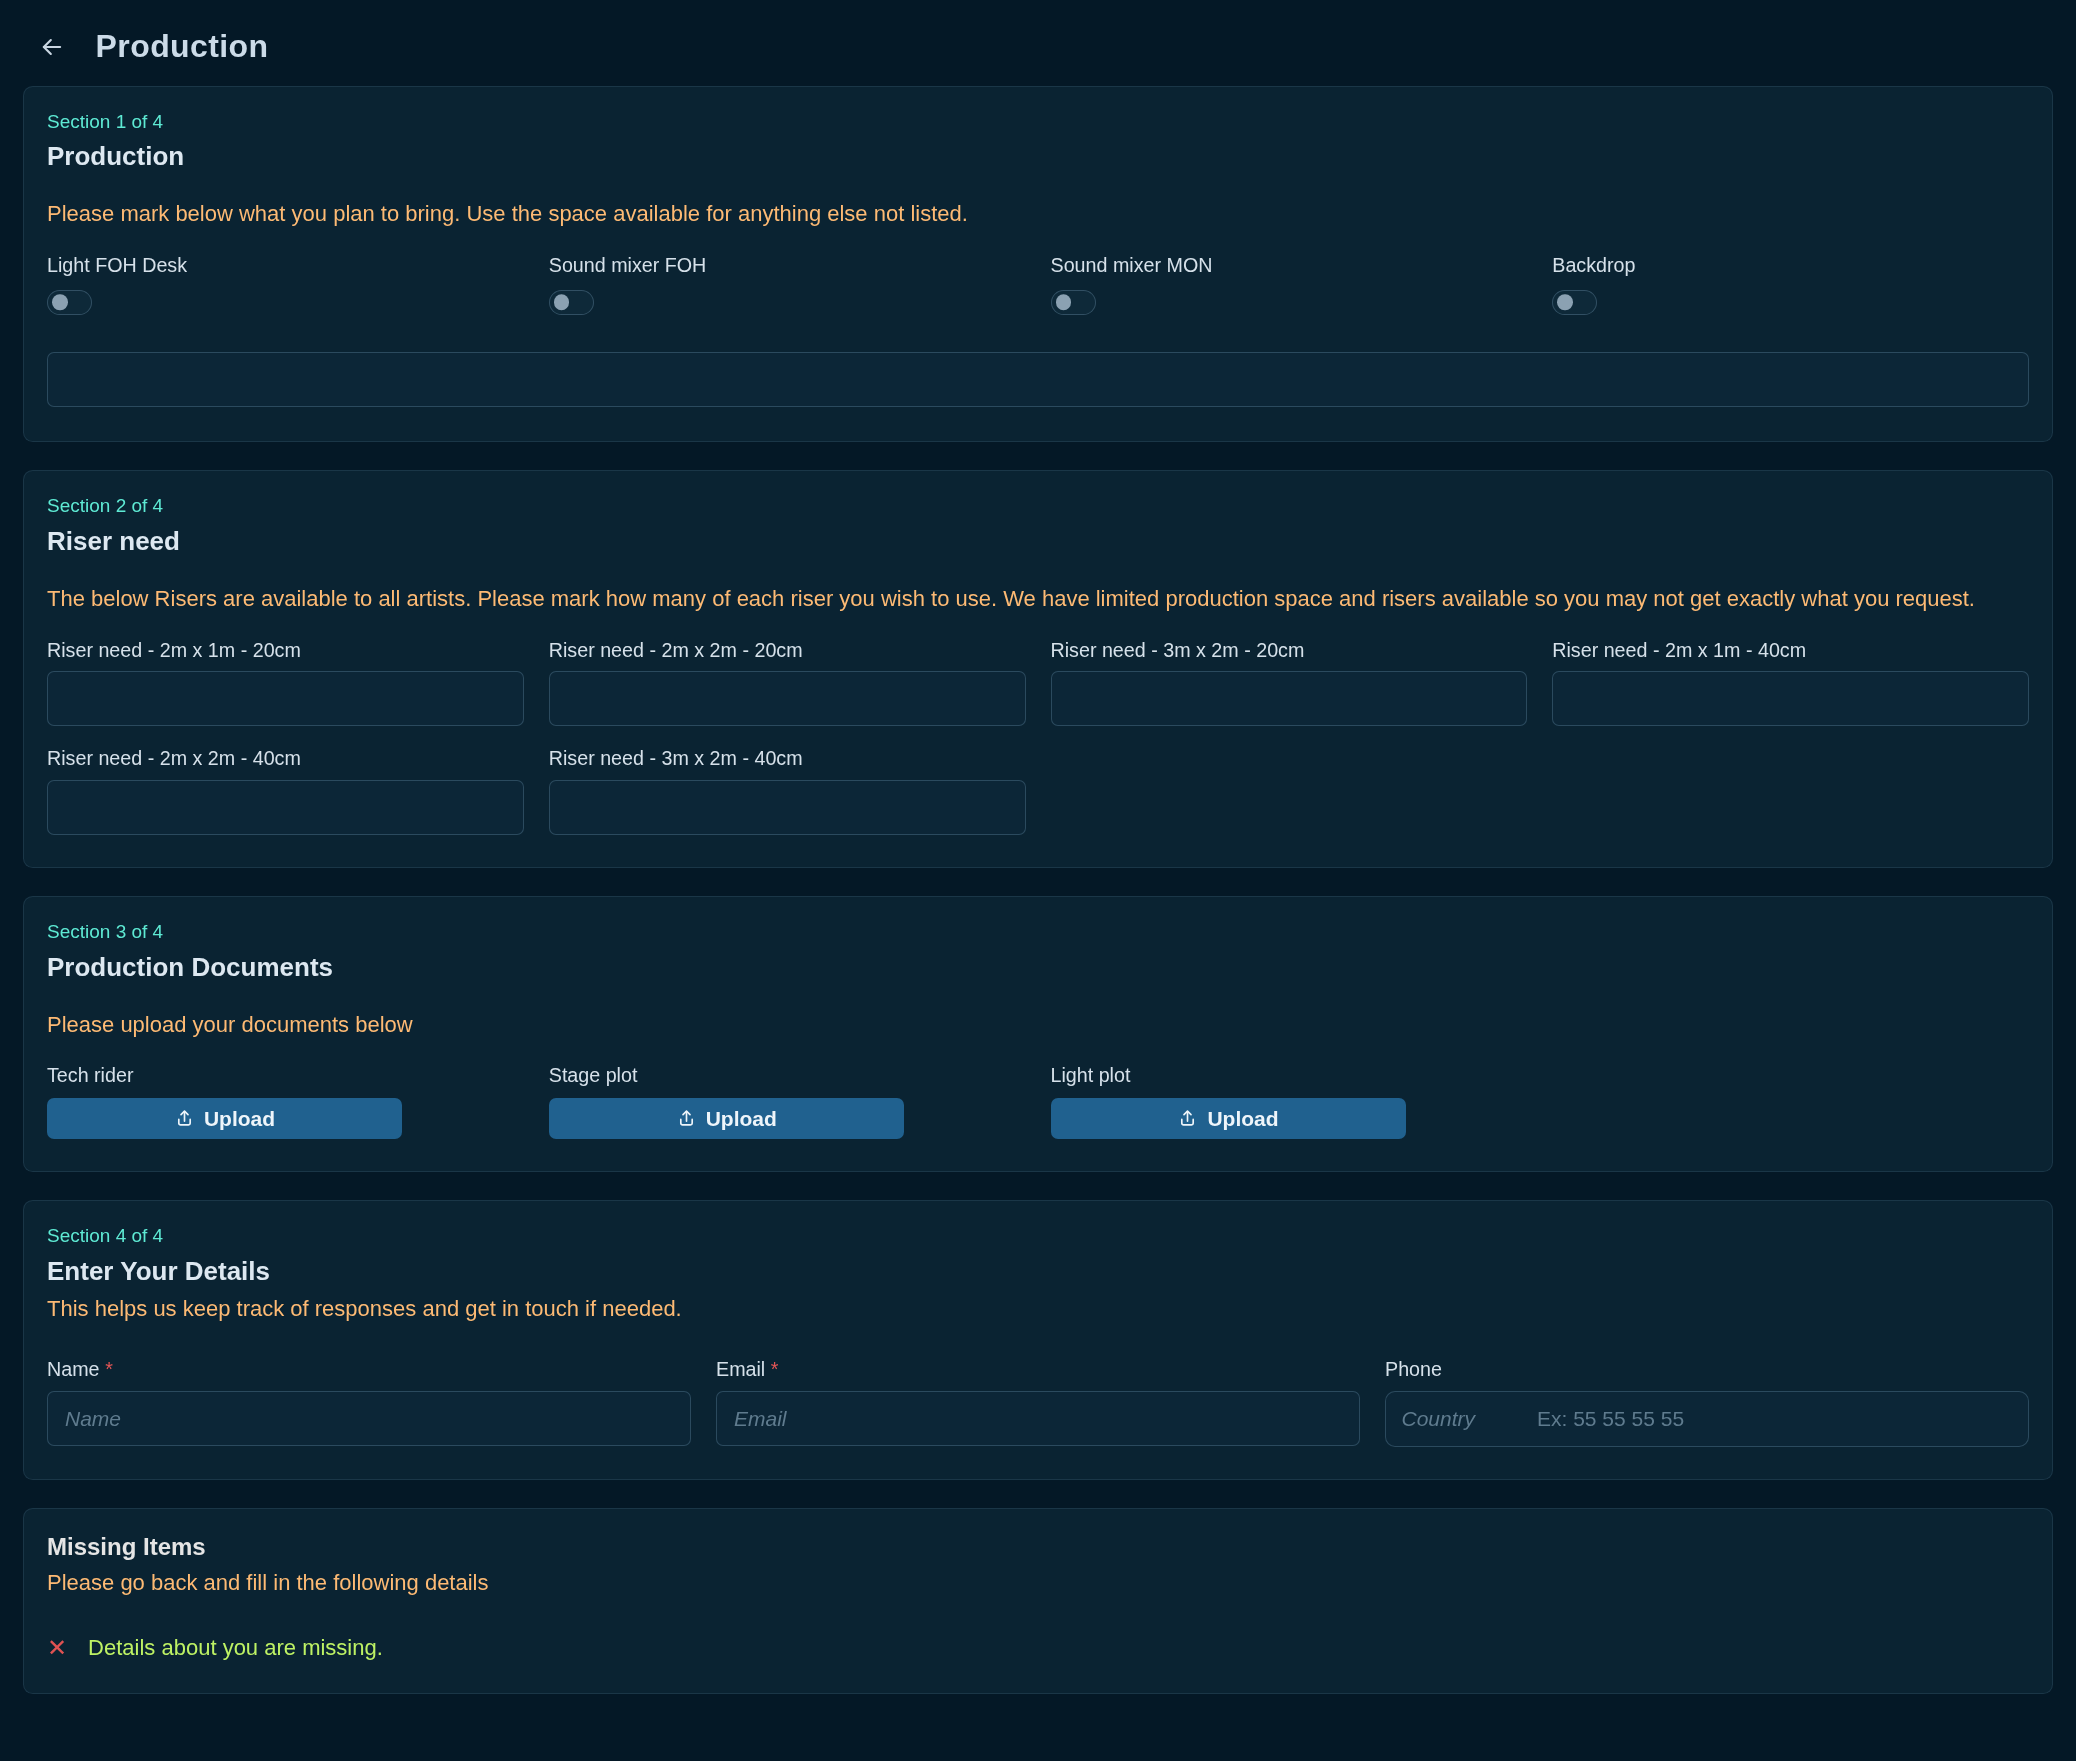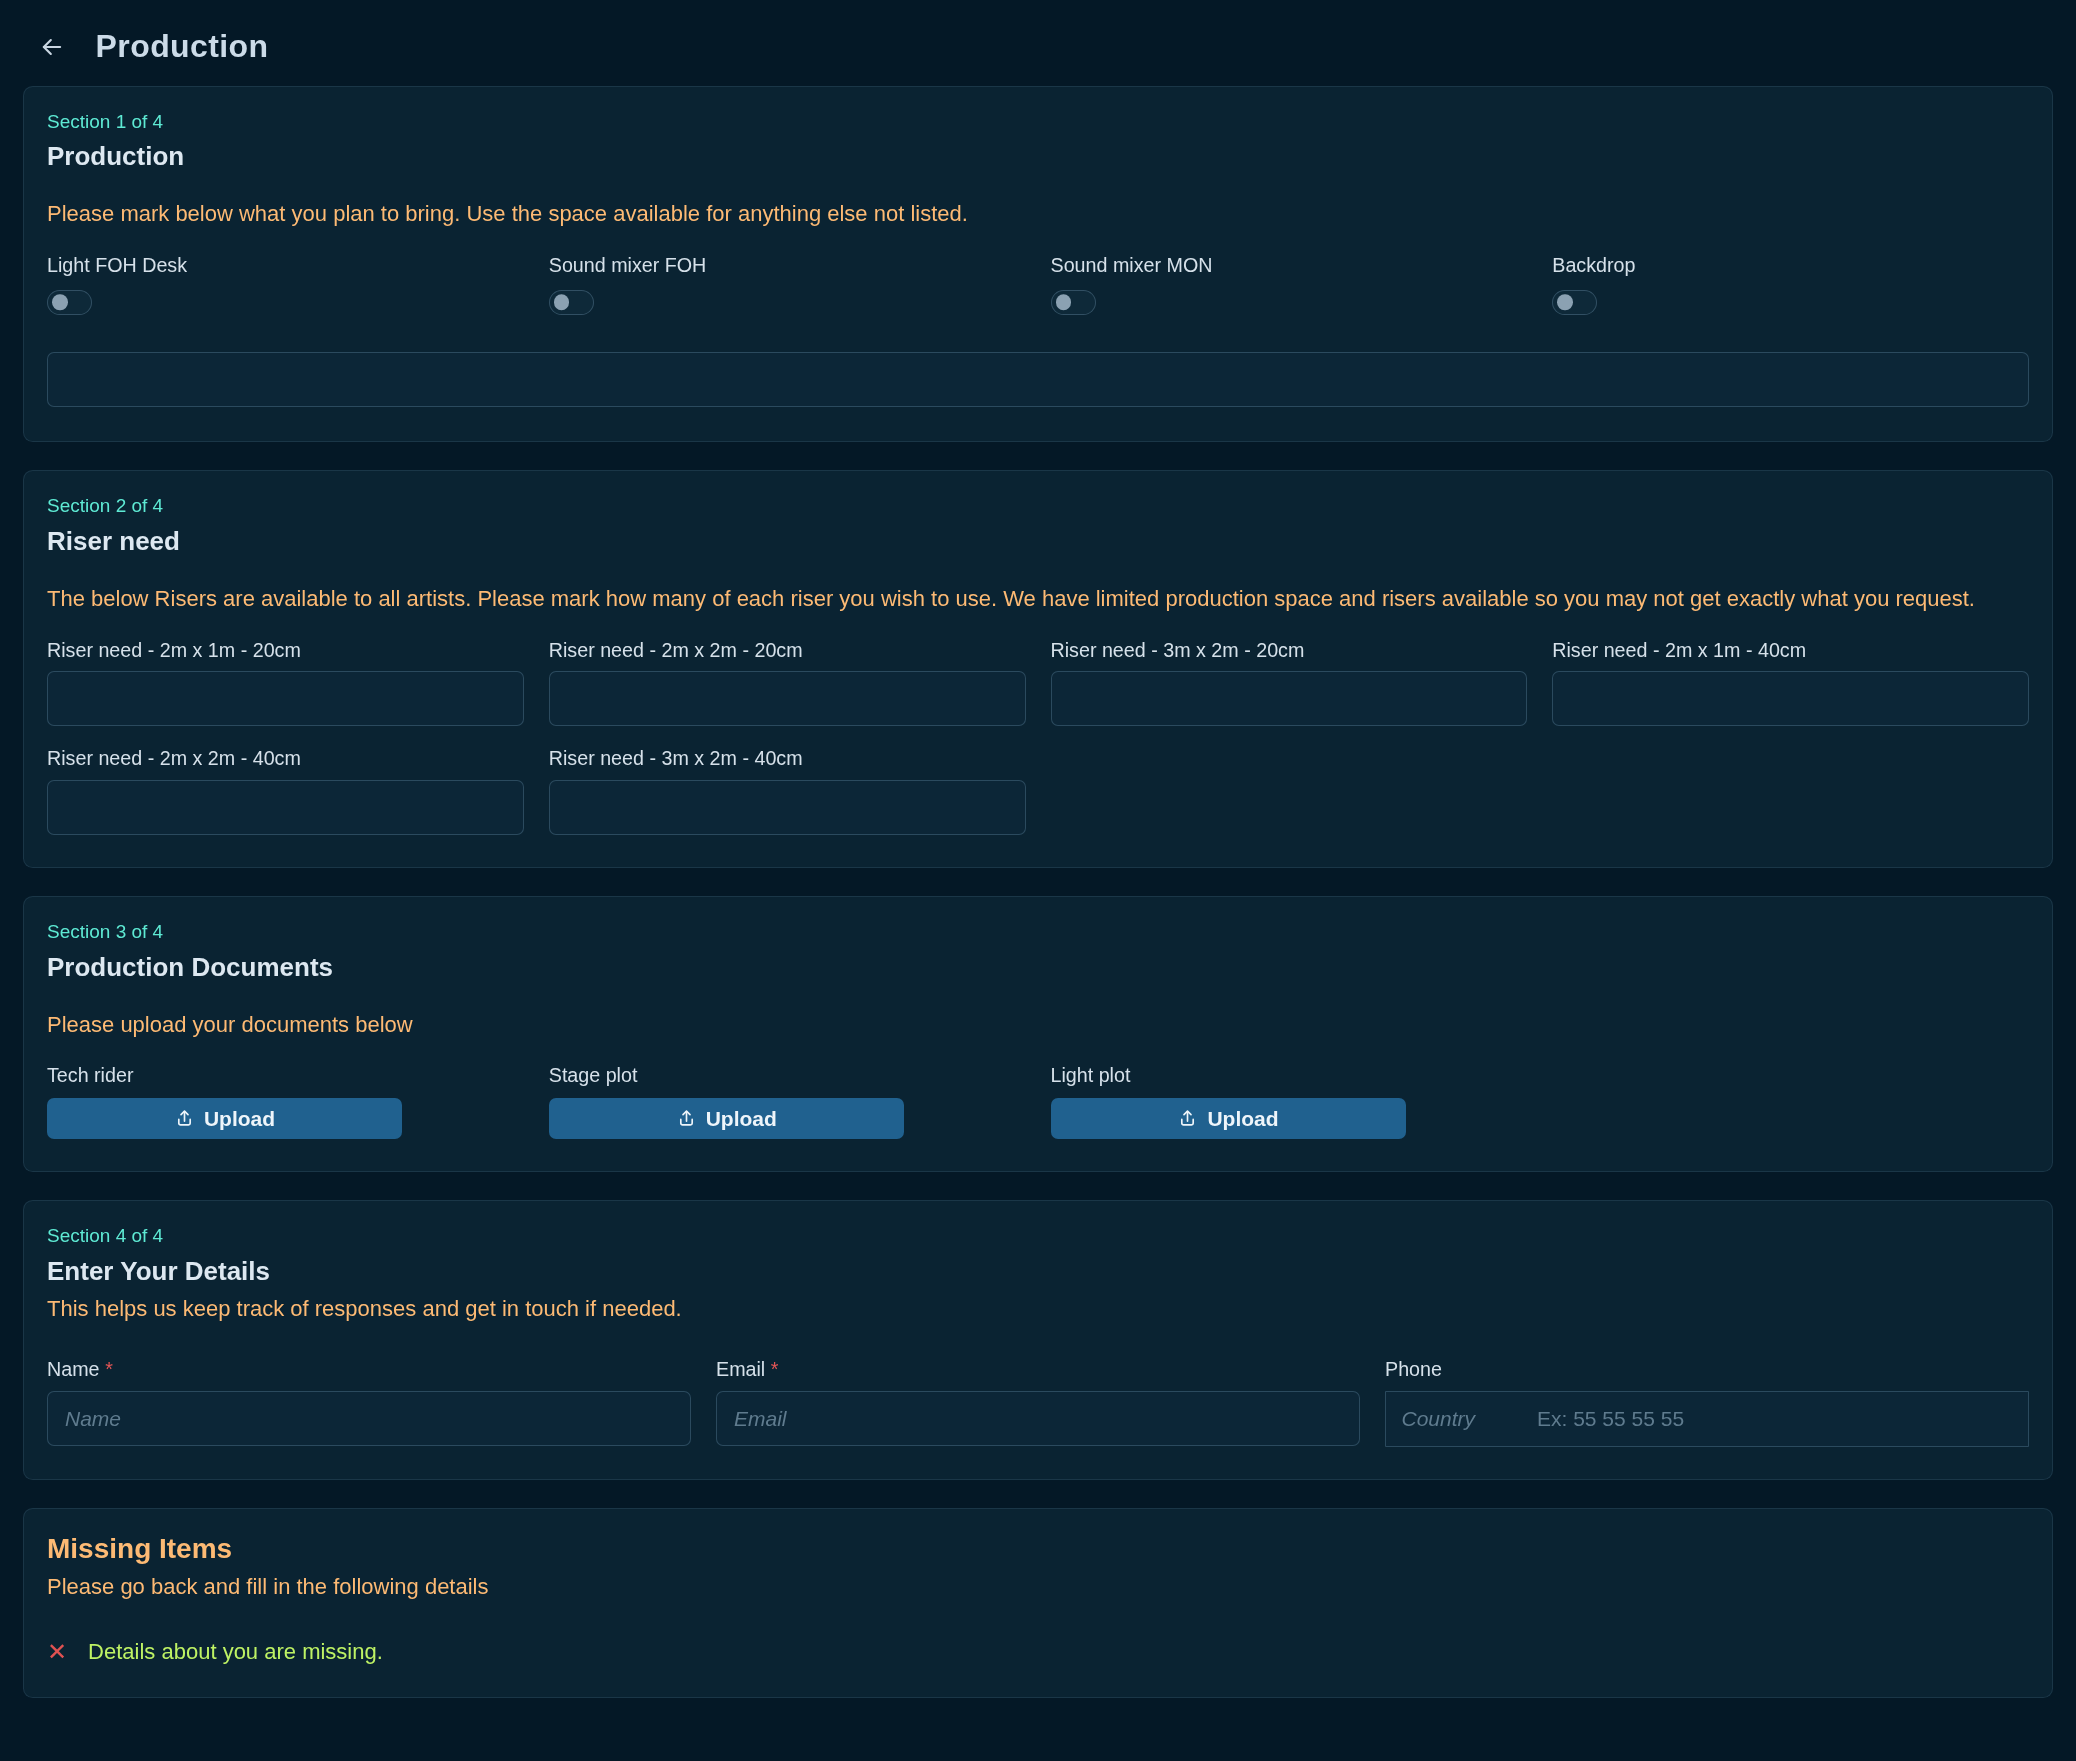--- a/index.html
+++ b/index.html
@@ -150,21 +150,21 @@
     cursor: pointer;
   }
 
   
   .phone-box {
     margin-top: 9.8px;
     display: flex;
     height: 56px;
     background: #0c2637;
     border: 0.7px solid rgba(126, 168, 197, 0.28);
-    border-radius: 1px;
+    border-radius: 10px;
     overflow: hidden;
   }
   .phone-box input {
     background: transparent;
     border: none;
     color: #dce6ee;
     font-size: 21px;
     font-family: "Liberation Sans", "DejaVu Sans", sans-serif;
     outline: none;
     height: 100%;
@@ -174,23 +174,23 @@
     flex: 0 0 133px;
     border-right: 0.7px solid rgba(126, 168, 197, 0.28);
     padding: 0 15.5px;
   }
   .phone-number { flex: 1; padding: 0 18px; }
   .phone-box input::placeholder { color: #5f7b8e; opacity: 1; }
   .phone-country::placeholder { font-style: italic; }
 
   
   .missing-title {
-    font-size: 28px;
-    font-weight: 700;
-    color: #fdba74;
+    font-size: 24px;
+    font-weight: 700;
+    color: #e5e5e5;
   }
   .error-row {
     display: flex;
     align-items: center;
     gap: 21px;
     margin-top: 37px;
   }
   .error-x {
     color: #e05252;
     font-size: 24px;

